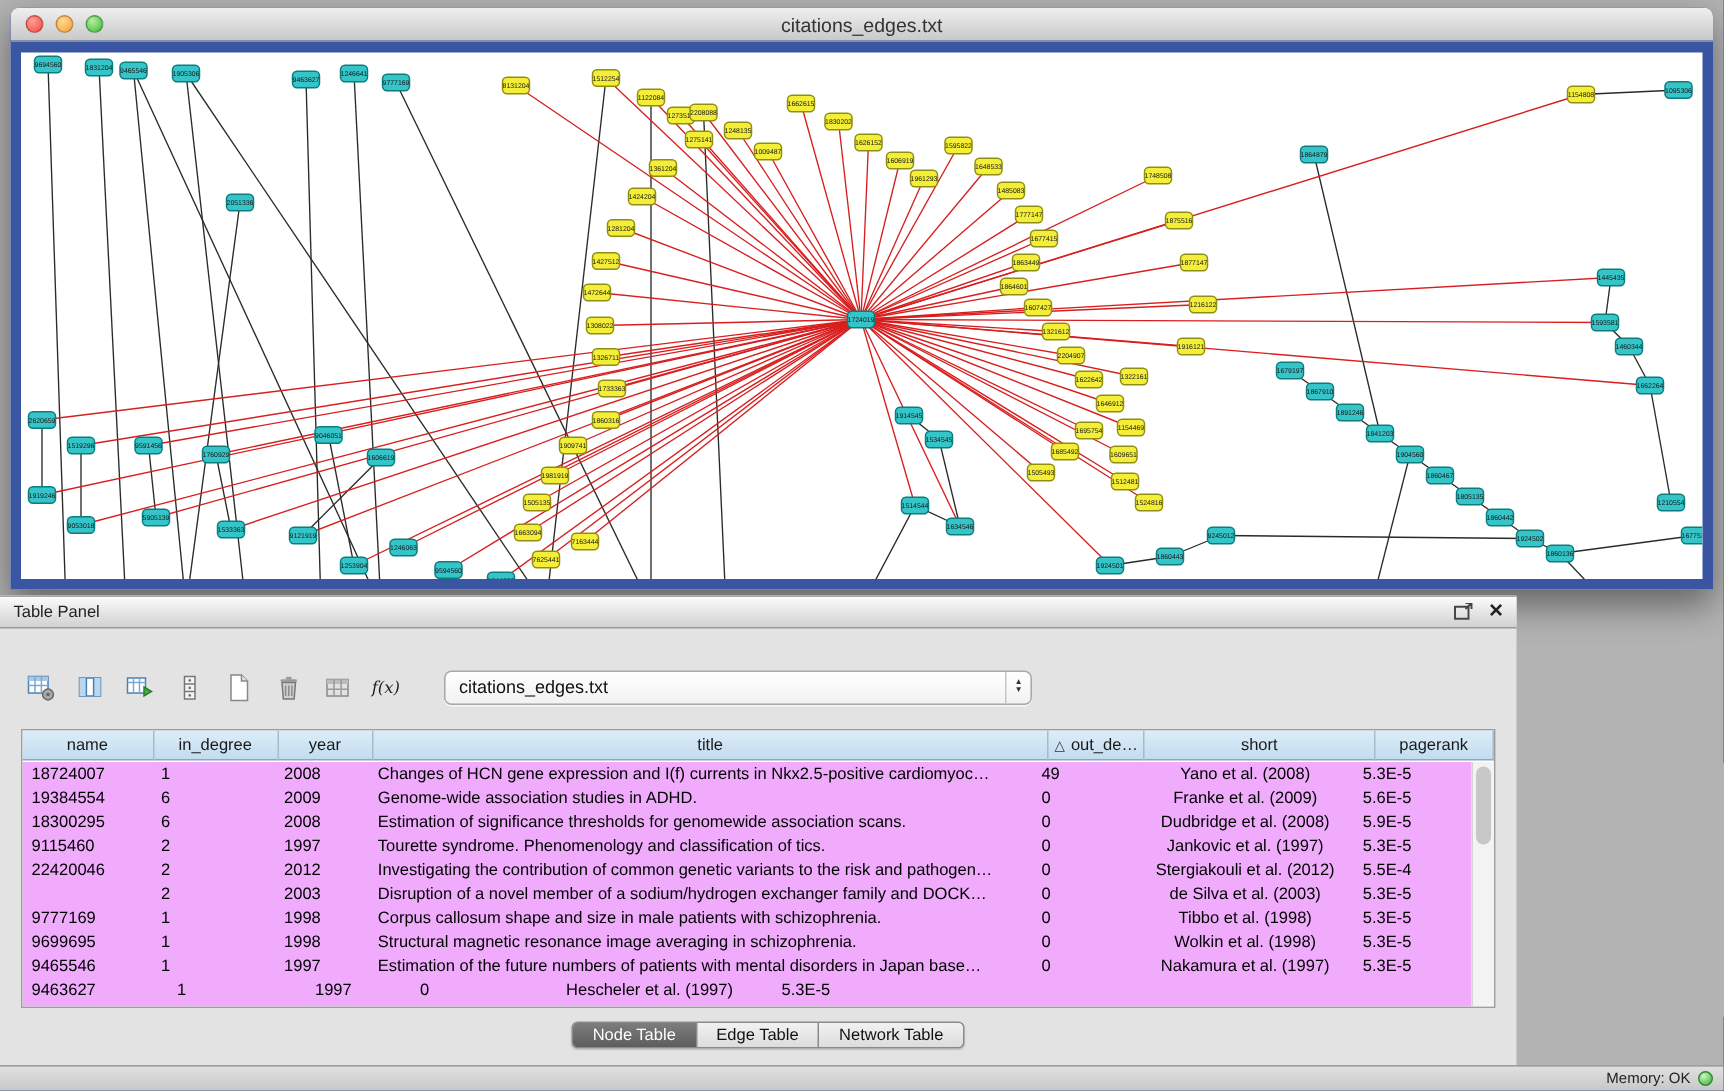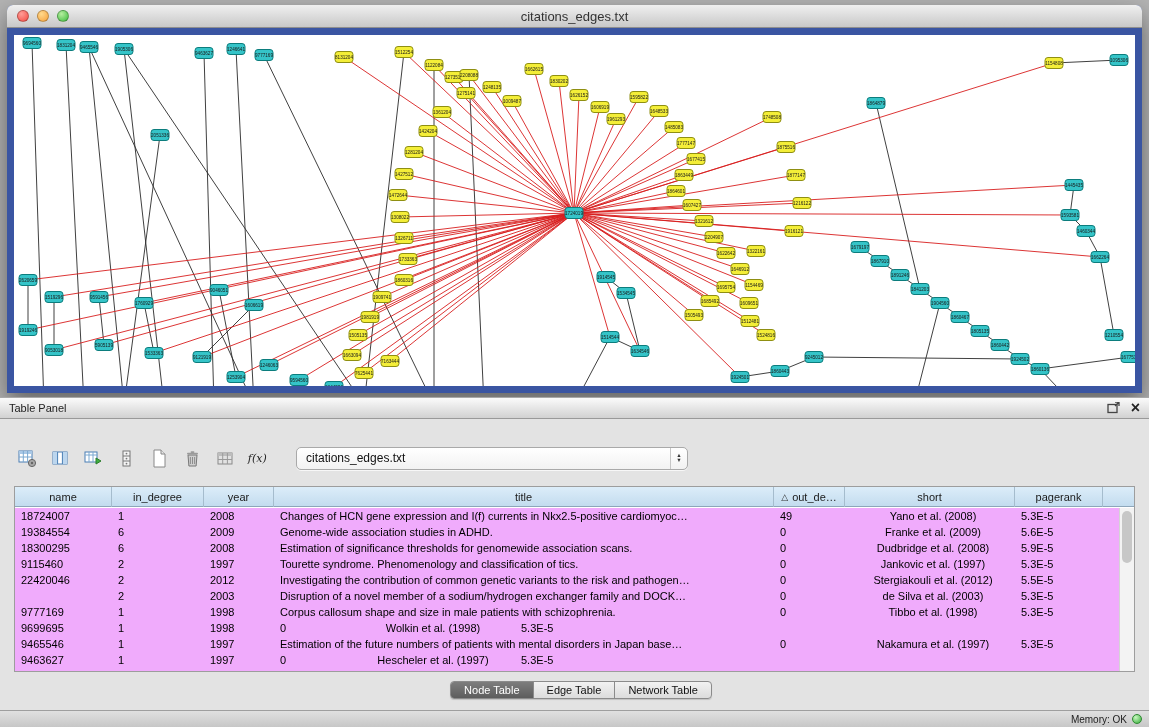--- a/index.html
+++ b/index.html
@@ -16,21 +16,21 @@
   .light { width:12px; height:12px; border-radius:50%; border:1px solid rgba(0,0,0,.25); }
   .light.red   { background:radial-gradient(circle at 35% 30%, #ff9d97, #f44a41); }
   .light.yellow{ background:radial-gradient(circle at 35% 30%, #ffd98d, #f6a13a); }
   .light.green { background:radial-gradient(circle at 35% 30%, #b6eea0, #3cbb3c); }
   .wtitle { font-size:13px; color:#333; }
   .canvas-wrap { position:absolute; top:23px; left:0; right:0; bottom:0;
     border:7px solid #3a55a2; background:#fff; overflow:hidden; }
   .canvas-wrap svg { width:100%; height:100%; display:block; }
 
   
-  .table-panel { position:absolute; top:397px; left:0; width:1149px; height:313px; background:#e3e3e3; }
+  .table-panel { position:absolute; top:397px; left:0; width:1011px; height:313px; background:#e3e3e3; }
   .panel-header { height:22px; background:linear-gradient(#fbfbfb,#d1d1d1);
     border-top:1px solid #a8a8a8; border-bottom:1px solid #999;
     display:flex; align-items:center; padding:0 9px; font-size:11px; color:#222; }
   .panel-header .spacer { flex:1; }
   .float-icon { width:14px; height:12px; display:inline-block; margin-right:10px; }
   .close-x { font-weight:bold; font-size:16px; line-height:12px; color:#222; cursor:default; }
 
   .panel-body { position:absolute; top:23px; left:0; right:0; bottom:0; }
 
   .toolbar { display:flex; align-items:center; gap:11px; padding:24px 0 0 16px; height:52px; }
@@ -778,21 +778,21 @@
             <div class="td" style="width: 170px; text-align: center;">Jankovic et al. (1997)</div>
             <div class="td" style="width: 88px; text-align: left;">5.3E-5</div>
           </div>
           <div class="tr">
             <div class="td" style="width: 97px; text-align: left;">22420046</div>
             <div class="td" style="width: 92px; text-align: left;">2</div>
             <div class="td" style="width: 70px; text-align: left;">2012</div>
             <div class="td" style="width: 500px; text-align: left;">Investigating the contribution of common genetic variants to the risk and pathogen…</div>
             <div class="td" style="width: 71px; text-align: left;">0</div>
             <div class="td" style="width: 170px; text-align: center;">Stergiakouli et al. (2012)</div>
-            <div class="td" style="width: 88px; text-align: left;">5.5E-5</div>
+            <div class="td" style="width: 88px; text-align: left;">5.5E-4</div>
           </div>
           <div class="tr">
             <div class="td" style="width: 97px; text-align: left; margin-top: 30px;">14569117</div>
             <div class="td" style="width: 92px; text-align: left;">2</div>
             <div class="td" style="width: 70px; text-align: left;">2003</div>
             <div class="td" style="width: 500px; text-align: left;">Disruption of a novel member of a sodium/hydrogen exchanger family and DOCK…</div>
             <div class="td" style="width: 71px; text-align: left;">0</div>
             <div class="td" style="width: 170px; text-align: center;">de Silva et al. (2003)</div>
             <div class="td" style="width: 88px; text-align: left;">5.3E-5</div>
           </div>
@@ -802,20 +802,21 @@
             <div class="td" style="width: 70px; text-align: left;">1998</div>
             <div class="td" style="width: 500px; text-align: left;">Corpus callosum shape and size in male patients with schizophrenia.</div>
             <div class="td" style="width: 71px; text-align: left;">0</div>
             <div class="td" style="width: 170px; text-align: center;">Tibbo et al. (1998)</div>
             <div class="td" style="width: 88px; text-align: left;">5.3E-5</div>
           </div>
           <div class="tr">
             <div class="td" style="width: 97px; text-align: left;">9699695</div>
             <div class="td" style="width: 92px; text-align: left;">1</div>
             <div class="td" style="width: 70px; text-align: left;">1998</div>
+            <div class="td" style="width: 500px; text-align: left;">Structural magnetic resonance image averaging in schizophrenia.</div>
             <div class="td" style="width: 71px; text-align: left;">0</div>
             <div class="td" style="width: 170px; text-align: center;">Wolkin et al. (1998)</div>
             <div class="td" style="width: 88px; text-align: left;">5.3E-5</div>
           </div>
           <div class="tr">
             <div class="td" style="width: 97px; text-align: left;">9465546</div>
             <div class="td" style="width: 92px; text-align: left;">1</div>
             <div class="td" style="width: 70px; text-align: left;">1997</div>
             <div class="td" style="width: 500px; text-align: left;">Estimation of the future numbers of patients with mental disorders in Japan base…</div>
             <div class="td" style="width: 71px; text-align: left;">0</div>

